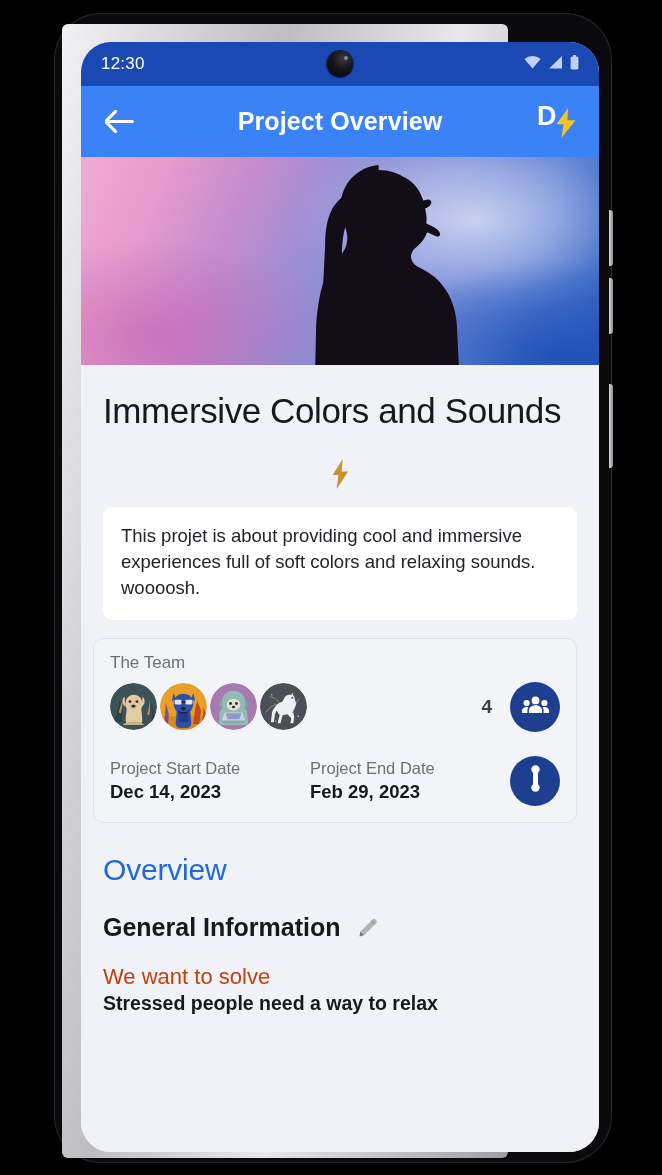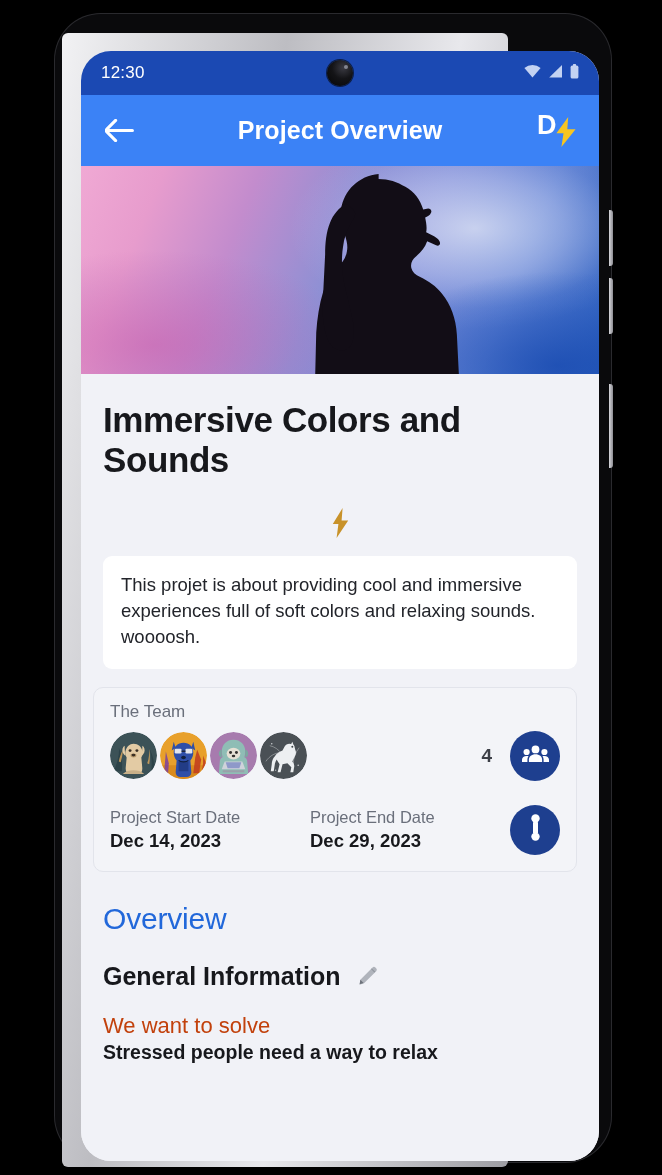--- a/index.html
+++ b/index.html
@@ -16,21 +16,21 @@
     left: 55px; top: 14px;
     width: 556px; height: 1148px;
     background: #0a0a0c;
     border-radius: 46px;
     box-shadow:
       0 0 0 1px #2a2a2e,
       0 6px 34px rgba(0,0,0,0.85);
   }
   #phone-bezel {
     position: absolute;
-    left: 7px; top: 19px;
+    left: 7px; top: 10px;
     width: 446px; height: 1134px;
     background: linear-gradient(100deg,#f2f2f4 0%,#bdbdc2 35%,#e8e8ec 62%,#9d9da3 100%);
     border-radius: 6px;
   }
   #phone-screen {
     position: absolute;
     left: 19px; top: 18px;
     width: 518px; height: 1110px;
     background: #F1F2F7;
     border-radius: 30px;
@@ -172,21 +172,21 @@
     left: 50%;
     bottom: 0;
     transform: translateX(-40%);
     height: 100%;
   }
 
   
   #title-block { padding: 26px 22px 0 22px; }
   #project-title {
     font-size: 35px;
-    font-weight: 700;
+    font-weight: 400;
     color: #17181C;
     line-height: 1.14;
     letter-spacing: -0.4px;
   }
   #title-bolt-row {
     display: flex;
     justify-content: center;
     margin-top: 28px;
     margin-bottom: 14px;
   }
@@ -270,21 +270,21 @@
   
   #discovery-section { padding: 30px 22px 0 22px; }
   #discovery-heading {
     font-size: 30px;
     color: #2268DA;
     font-weight: 400;
     letter-spacing: -0.2px;
   }
   #general-info-row {
     display: flex;
-    align-items: center;
+    align-items: flex-end;
     gap: 16px;
     margin-top: 26px;
   }
   #general-info-title {
     font-size: 25px;
     font-weight: 700;
     color: #17181C;
   }
   #edit-general-info-button { cursor: pointer; display: flex; }
   #solve-block { margin-top: 22px; }
@@ -514,21 +514,21 @@
             </div>
           </div>
 
           <div id="dates-row">
             <div class="date-col" id="date-col-start">
               <div class="date-label">Project Start Date</div>
               <div class="date-value">Dec 14, 2023</div>
             </div>
             <div class="date-col" id="date-col-end">
               <div class="date-label">Project End Date</div>
-              <div class="date-value">Dec 29, 2023</div>
+              <div class="date-value">Feb 29, 2023</div>
             </div>
             <div class="round-action-btn" id="timeline-button">
               <span>
                 <svg width="13" height="27" viewBox="0 0 13 27" fill="#ffffff">
                   <circle cx="6.5" cy="4.4" r="4.2"></circle>
                   <rect x="4" y="7.4" width="5" height="12.2" rx="1.4"></rect>
                   <circle cx="6.5" cy="22.6" r="4.2"></circle>
                 </svg>
               </span>
             </div>

